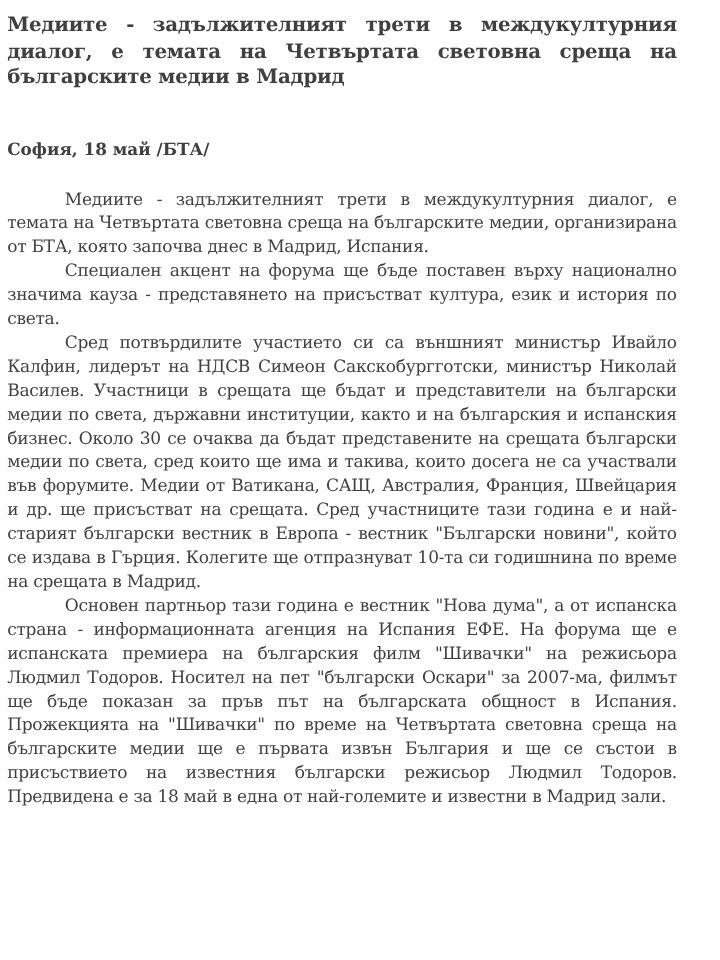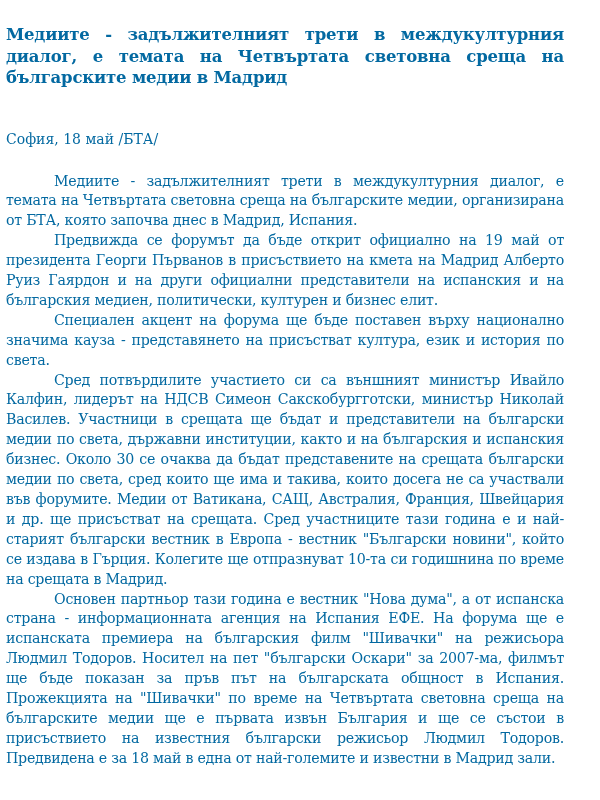--- a/index.html
+++ b/index.html
@@ -1,36 +1,36 @@
 <!DOCTYPE html>
 <html><head>
 <meta charset="utf-8">
 <style>
   html, body { margin: 0; padding: 0; background: #ffffff; }
   body { width: 600px; height: 800px; overflow: hidden; }
   .page {
     position: relative;
     width: 568px; height: 800px;
-    padding: 24px 4px 0 6px;
+    padding: 10px 4px 0 6px;
     box-sizing: border-box;
-    color: #0369a1;
+    color: #404040;
     font-family: "DejaVu Serif", serif;
   }
   .headline {
     margin: 0;
     font-family: "DejaVu Serif", serif;
     font-weight: bold;
     font-size: 16.5px;
     line-height: 21.5px;
     text-align: justify;
     letter-spacing: -0.2px;
   }
   .dateline {
     margin: 41px 0 2px 0;
-    font-weight: normal;
+    font-weight: bold;
     font-size: 14px;
     line-height: 18px;
   }
   .body { margin-top: 24px; }
   .body p {
     margin: 0;
     font-size: 14.2px;
     line-height: 19.9px;
     text-align: justify;
     text-indent: 48px;
@@ -39,18 +39,17 @@
   .body p.last { text-align-last: left; }
 </style>
 </head>
 <body>
 
 <div class="page">
   <h1 class="headline">Медиите - задължителният трети в междукултурния диалог, е темата на Четвъртата световна среща на българските медии в Мадрид</h1>
   <div class="dateline">София, 18 май /БТА/</div>
   <div class="body">
     <p>Медиите - задължителният трети в междукултурния диалог, е темата на Четвъртата световна среща на българските медии, организирана от БТА, която започва днес в Мадрид, Испания.</p>
-    <p>Предвижда се форумът да бъде открит официално на 19 май от президента Георги Първанов в присъствието на кмета на Мадрид Алберто Руиз Гаярдон и на други официални представители на испанския и на българския медиен, политически, културен и бизнес елит.</p>
     <p>Специален акцент на форума ще бъде поставен върху национално значима кауза - представянето на присъстват култура, език и история по света.</p>
     <p>Сред потвърдилите участието си са външният министър Ивайло Калфин, лидерът на НДСВ Симеон Сакскобургготски, министър Николай Василев. Участници в срещата ще бъдат и представители на български медии по света, държавни институции, както и на българския и испанския бизнес. Около 30 се очаква да бъдат представените на срещата български медии по света, сред които ще има и такива, които досега не са участвали във форумите. Медии от Ватикана, САЩ, Австралия, Франция, Швейцария и др. ще присъстват на срещата. Сред участниците тази година е и най-старият български вестник в Европа - вестник "Български новини", който се издава в Гърция. Колегите ще отпразнуват 10-та си годишнина по време на срещата в Мадрид.</p>
     <p class="last">Основен партньор тази година е вестник "Нова дума", а от испанска страна - информационната агенция на Испания ЕФЕ. На форума ще е испанската премиера на българския филм "Шивачки" на режисьора Людмил Тодоров. Носител на пет "български Оскари" за 2007-ма, филмът ще бъде показан за пръв път на българската общност в Испания. Прожекцията на "Шивачки" по време на Четвъртата световна среща на българските медии ще е първата извън България и ще се състои в присъствието на известния български режисьор Людмил Тодоров. Предвидена е за 18 май в една от най-големите и известни в Мадрид зали.</p>
   </div>
 </div>
 
 </body></html>

